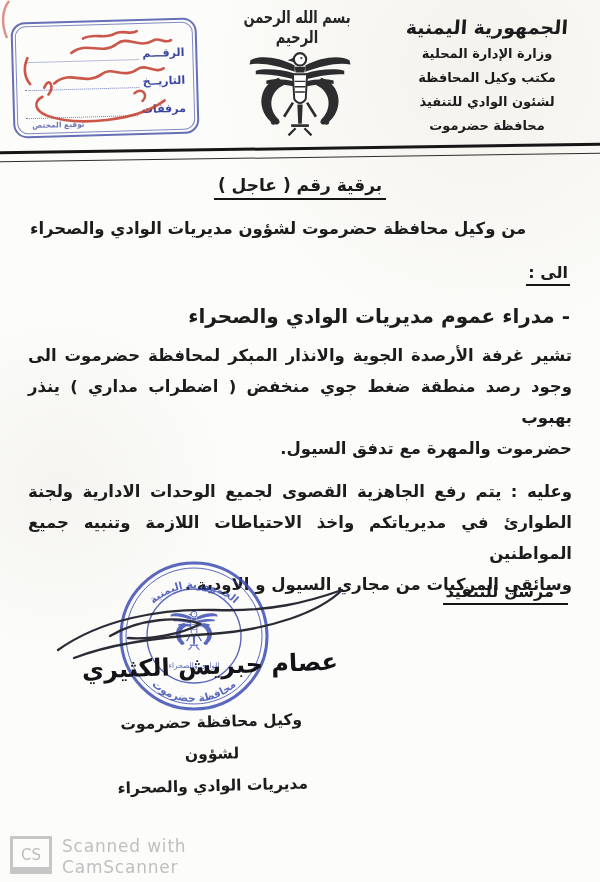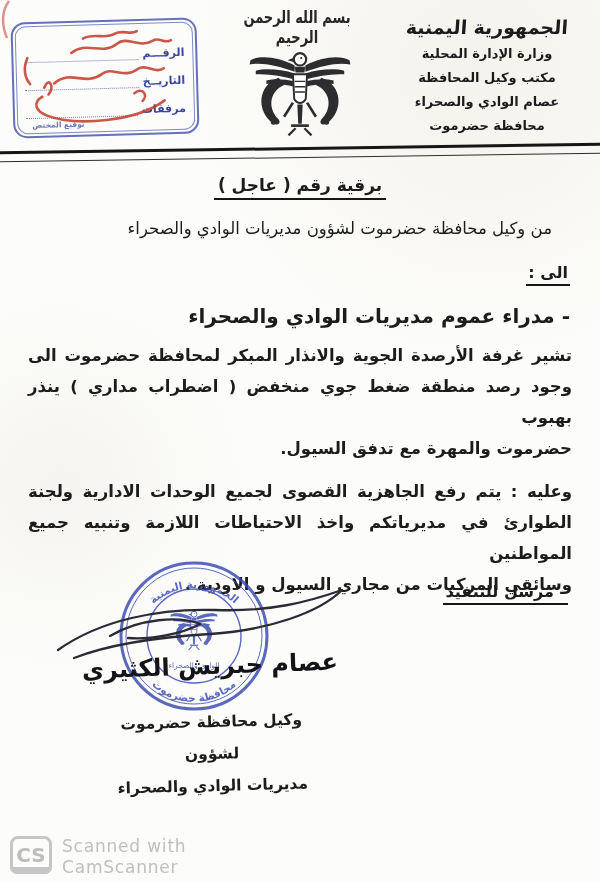--- a/index.html
+++ b/index.html
@@ -49,21 +49,21 @@
     border-top:3.5px solid #161616; border-bottom:1.3px solid #2c2c2c;
     transform:rotate(-0.8deg);
   }
   
   .doc-title{position:absolute; top:175px; left:0; width:100%; text-align:center;}
   .doc-title span{
     font-size:17px; font-weight:800; direction:rtl; display:inline-block;
     border-bottom:2.2px solid #161616; padding:0 4px 3px 4px;
   }
   .from-line{position:absolute; top:219px; right:48px; left:30px; direction:rtl;
-    text-align:right; font-size:16.5px; font-weight:400;}
+    text-align:left; font-size:16.5px; font-weight:700;}
   .to-label{position:absolute; top:263px; right:30px; direction:rtl;}
   .to-label span{font-size:16px; font-weight:800; display:inline-block;
     border-bottom:2px solid #161616; padding:0 2px 2px 2px;text-align:right;}
   .recipient{position:absolute; top:304px; right:30px; left:30px; direction:rtl;
     text-align:right; font-size:20px; font-weight:700;}
   .para{position:absolute; right:28px; left:28px; direction:rtl; font-size:16.5px;
     font-weight:700; line-height:31px;}
   .para1{top:340px;} .para2{top:476px;}
   .jline{text-align:justify; text-align-last:justify; text-justify:inter-word;}
   .rline{text-align:right;}
@@ -80,23 +80,23 @@
     transform:rotate(-2deg); letter-spacing:-.5px;
   }
   .sig-title{
     position:absolute; left:92px; top:706px; width:240px; text-align:center;
     font-size:15.5px; font-weight:700; direction:rtl; line-height:32px;
     transform:rotate(-1.5deg);
   }
   
   .wm{position:absolute; left:10px; top:836px; display:flex; align-items:flex-start; gap:10px;}
   .wm-logo{
-    position:relative; width:36px; height:32px; border:3px solid #c6c6c6; border-radius:8px;
+    position:relative; width:36px; height:32px; border:3px solid #c6c6c6; border-radius:0;
     display:flex; align-items:center; justify-content:center;
-    color:#bdbdbd; font-size:20px; font-weight:700; letter-spacing:0;
+    color:#bdbdbd; font-size:15px; font-weight:400; letter-spacing:0;
     font-family:"DejaVu Sans", sans-serif;
   }
   .wm-logo::after{content:""; position:absolute; left:-3px; right:-3px; bottom:-3px;
     height:7px; background:#c6c6c6; border-radius:0 0 7px 7px;}
   .wm-text{color:#bfbfbf; font-size:17px; line-height:21px; letter-spacing:.8px;}
 </style>
 </head>
 <body>
 
 <svg width="0" height="0" style="position:absolute" aria-hidden="true">
@@ -170,21 +170,21 @@
   <div class="bismillah">بسم الله الرحمن الرحيم</div>
 
   <svg class="emblem" viewBox="0 0 120 104">
     <use href="#emblem-sym" width="120" height="104"></use>
   </svg>
 
   <div class="letterhead">
     <div class="lh-main">الجمهورية اليمنية</div>
     <div class="lh-line">وزارة الإدارة المحلية</div>
     <div class="lh-line">مكتب وكيل المحافظة</div>
-    <div class="lh-line">عصام الوادي والصحراء</div>
+    <div class="lh-line">لشئون الوادي للتنفيذ</div>
     <div class="lh-line">محافظة حضرموت</div>
   </div>
 
   <div class="divider"></div>
 
   <div class="doc-title">
     <span>برقية رقم ( عاجل )</span>
   </div>
 
   <div class="from-line">من وكيل محافظة حضرموت لشؤون مديريات الوادي والصحراء</div>

